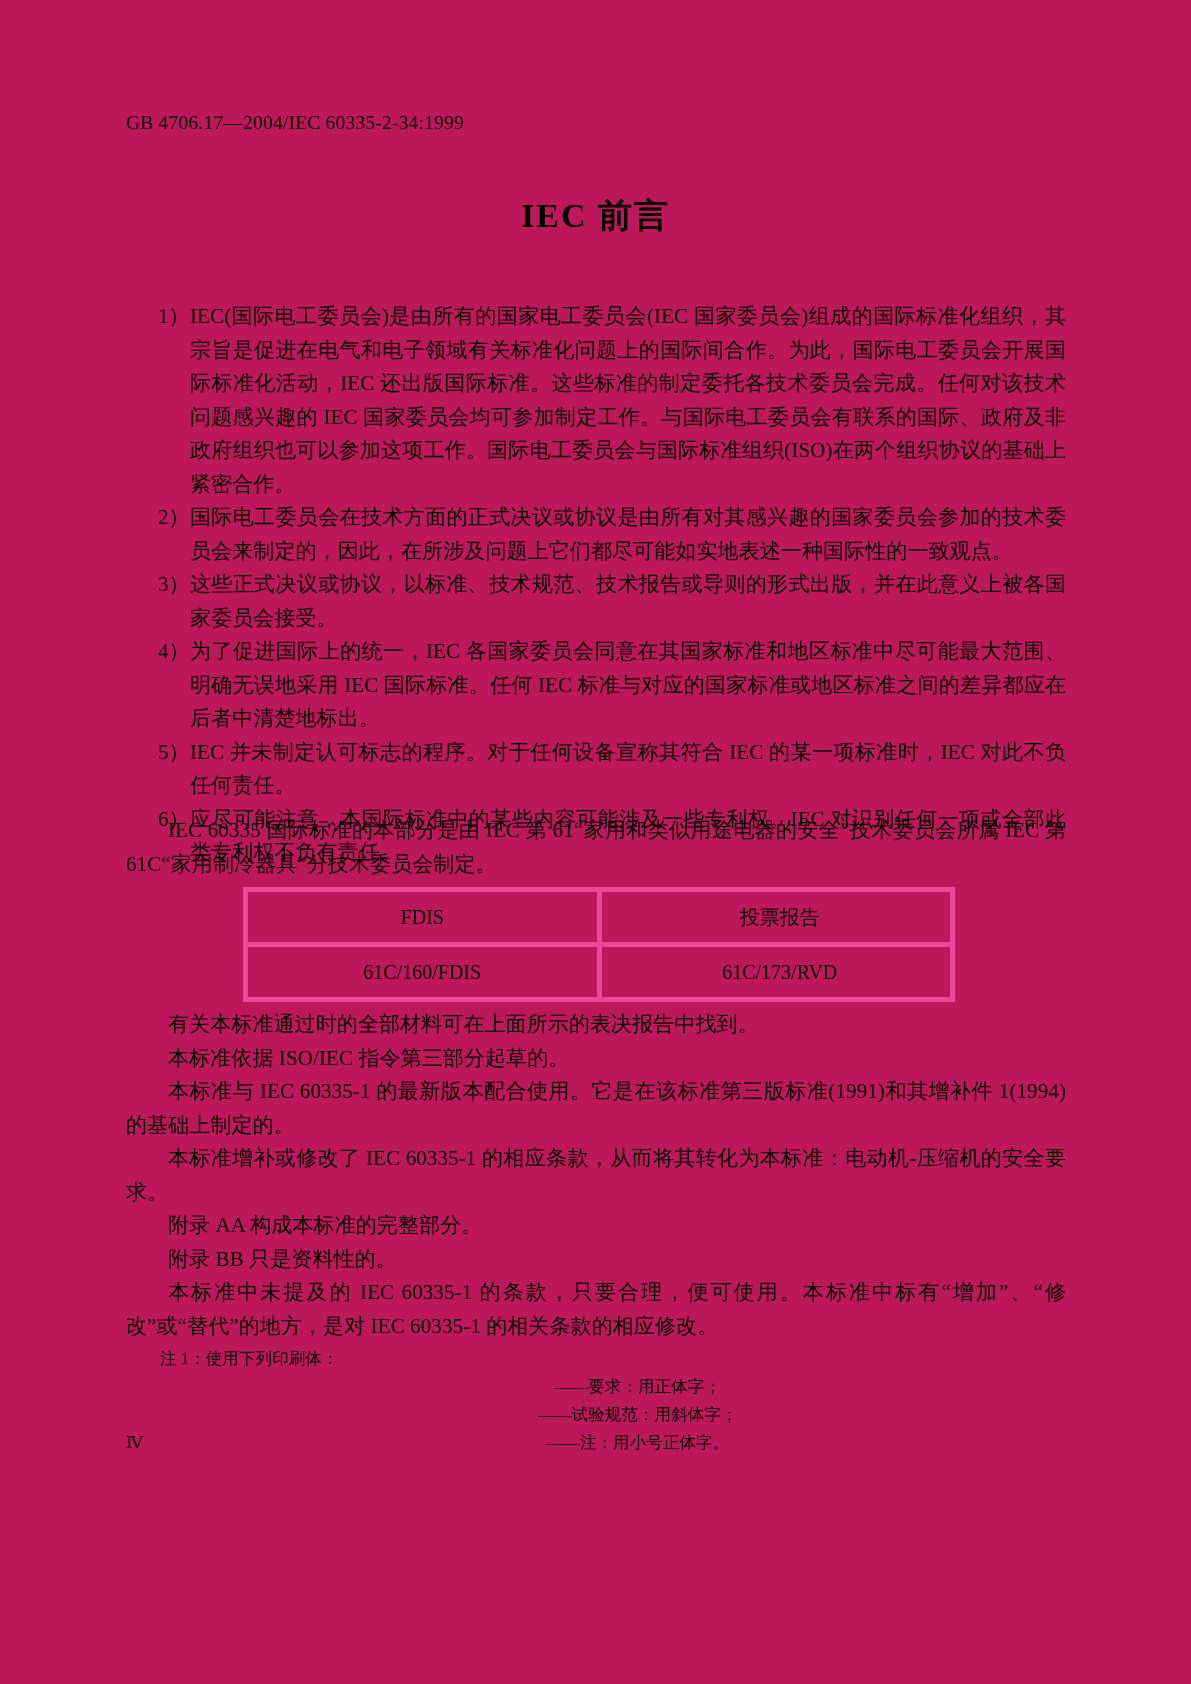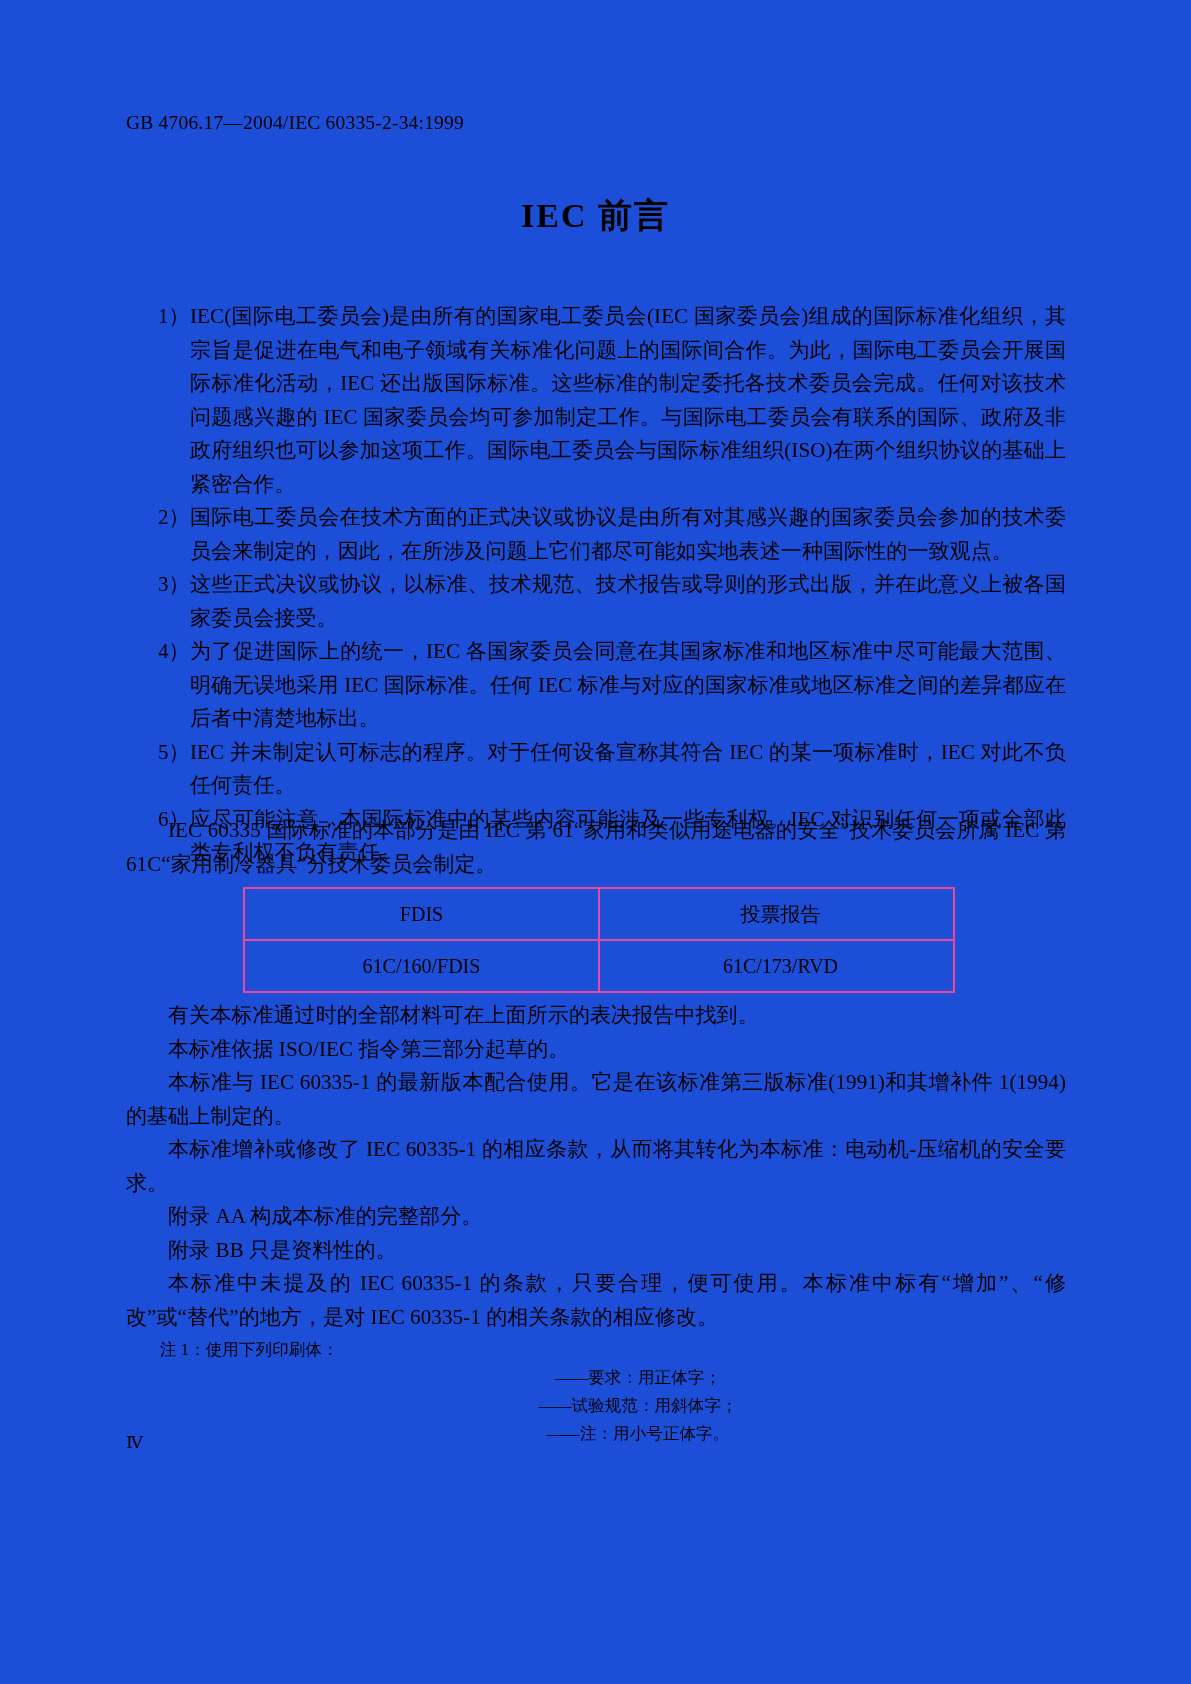--- a/index.html
+++ b/index.html
@@ -9,21 +9,21 @@
   }
   body {
     font-family: "Liberation Serif", "DejaVu Serif", serif;
     color: #000000;
   }
   .page {
     position: relative;
     width: 1191px;
     height: 1684px;
     margin: 0 auto;
-    background: #1d4ed8;
+    background: #be185d;
     box-sizing: border-box;
     overflow: hidden;
     text-decoration: underline;
   }
 
   
   .running-header {
     position: absolute;
     left: 126px;
     top: 112px;
@@ -96,21 +96,21 @@
     margin: 6px 0 6px 0;
     display: flex;
     justify-content: center;
   }
   table.ref-table {
     border-collapse: collapse;
     width: 712px;
     margin-left: 6px;
   }
   table.ref-table td {
-    border: 2px solid #ec4899;
+    border: 5px solid #ec4899;
     text-align: center;
     font-size: 20px;
     height: 42px;
     padding: 4px 0;
   }
   table.ref-table tr.head td {
     border-bottom: 1px solid #555555;
   }
   table.ref-table td.col1 { width: 50%; }
   table.ref-table td.col2 { width: 50%; padding-left: 8px; }

